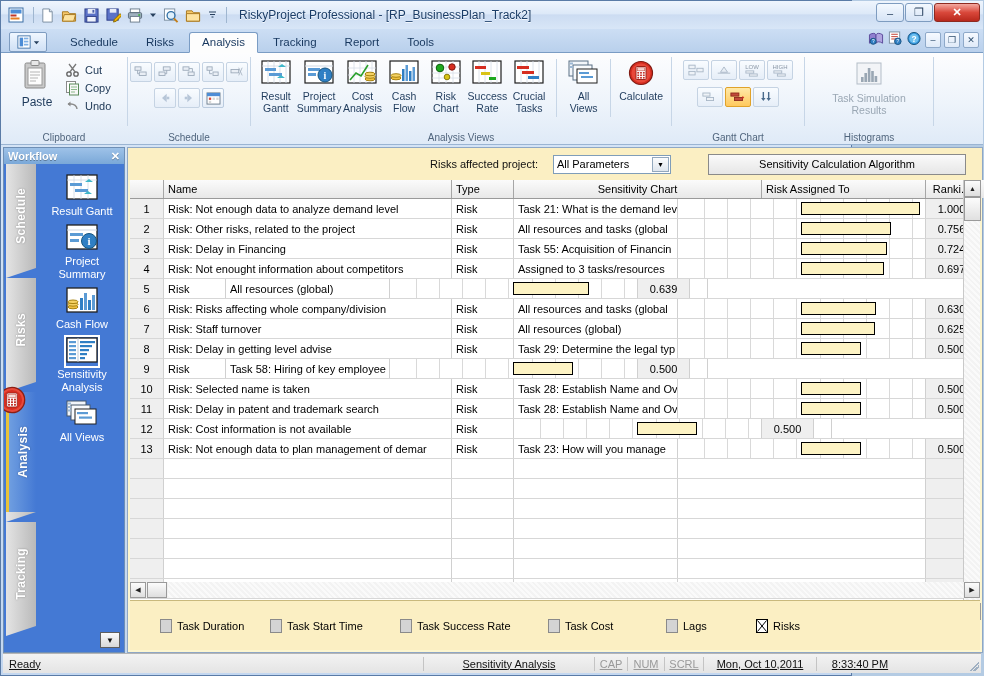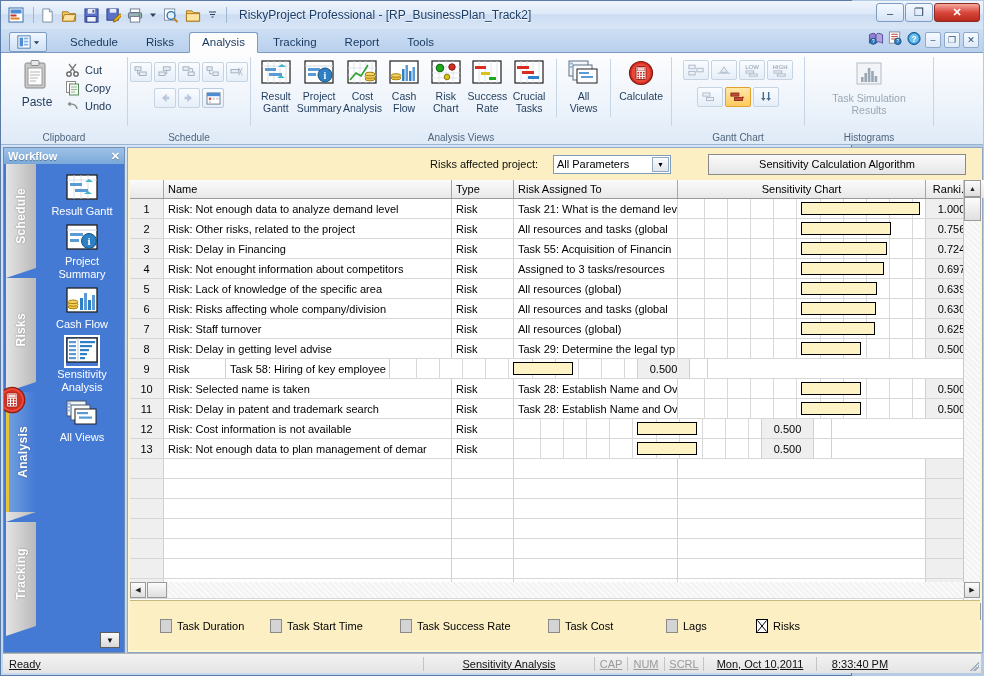--- a/index.html
+++ b/index.html
@@ -917,22 +917,22 @@
         <span class="arrow">▼</span>
       </div>
       <div class="calc-btn">Sensitivity Calculation Algorithm</div>
     </div>
 
     <div class="gridwrap">
       <div class="ghead">
         <div class="hc w-num"></div>
         <div class="hc w-name">Name</div>
         <div class="hc w-type">Type</div>
+        <div class="hc w-chart ctr">Sensitivity Chart</div>
         <div class="hc w-assign">Risk Assigned To</div>
-        <div class="hc w-chart ctr">Sensitivity Chart</div>
         <div class="hc w-rank ctr">Ranki...</div>
         <div class="hc w-last"></div>
       </div>
       <div id="grid-body">
           <div class="grow">
             <div class="gcell num w-num">1</div>
             <div class="gcell w-name">Risk: Not enough data to analyze demand level</div>
             <div class="gcell w-type">Risk</div>
             <div class="gcell w-assign">Task 21: What is the demand lev</div>
             <div class="gcell chartcell w-chart">
@@ -1017,21 +1017,20 @@
                 <div class="gl" style="left: 211px;"></div>
                 <div class="gl" style="left: 234px;"></div>
               </div>
               <div class="bar" style="left: 123px; width: 83px; background: rgb(253, 243, 196);"></div>
             </div>
             <div class="gcell rank w-rank">0.697</div>
             <div class="gcell w-last"></div>
           </div>
           <div class="grow">
             <div class="gcell num w-num">5</div>
-            <div class="gcell w-name">Risk: Lack of knowledge of the specific area</div>
             <div class="gcell w-type">Risk</div>
             <div class="gcell w-assign">All resources (global)</div>
             <div class="gcell chartcell w-chart">
               <div class="gridlines">
                 <div class="gl" style="left: 26px;"></div>
                 <div class="gl" style="left: 49px;"></div>
                 <div class="gl" style="left: 72px;"></div>
                 <div class="gl" style="left: 95px;"></div>
                 <div class="gl" style="left: 118px;"></div>
                 <div class="gl" style="left: 142px;"></div>
@@ -1201,20 +1200,21 @@
               </div>
               <div class="bar" style="left: 123px; width: 60px; background: rgb(253, 243, 196);"></div>
             </div>
             <div class="gcell rank w-rank">0.500</div>
             <div class="gcell w-last"></div>
           </div>
           <div class="grow">
             <div class="gcell num w-num">13</div>
             <div class="gcell w-name">Risk: Not enough data to plan management of demar</div>
             <div class="gcell w-type">Risk</div>
+            <div class="gcell w-assign">Task 23: How will you manage</div>
             <div class="gcell chartcell w-chart">
               <div class="gridlines">
                 <div class="gl" style="left: 26px;"></div>
                 <div class="gl" style="left: 49px;"></div>
                 <div class="gl" style="left: 72px;"></div>
                 <div class="gl" style="left: 95px;"></div>
                 <div class="gl" style="left: 118px;"></div>
                 <div class="gl" style="left: 142px;"></div>
                 <div class="gl" style="left: 165px;"></div>
                 <div class="gl" style="left: 188px;"></div>

